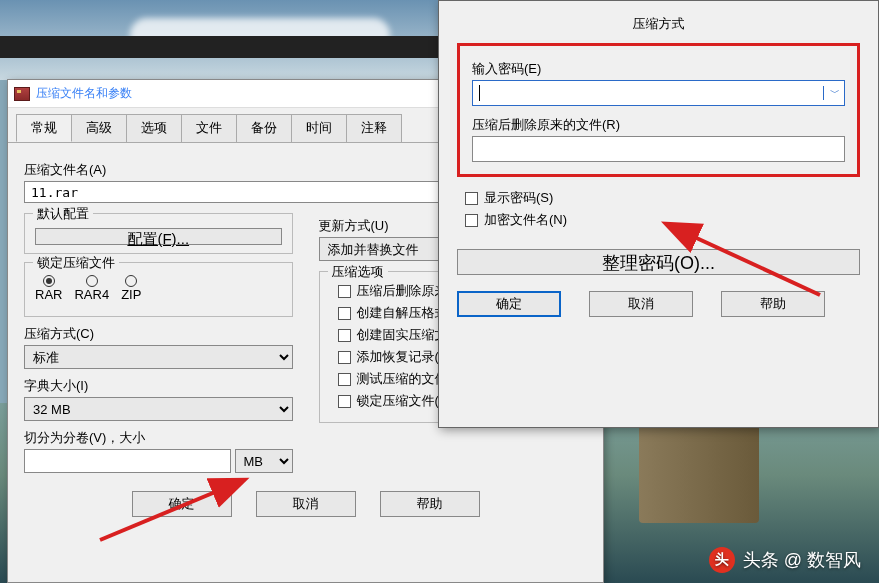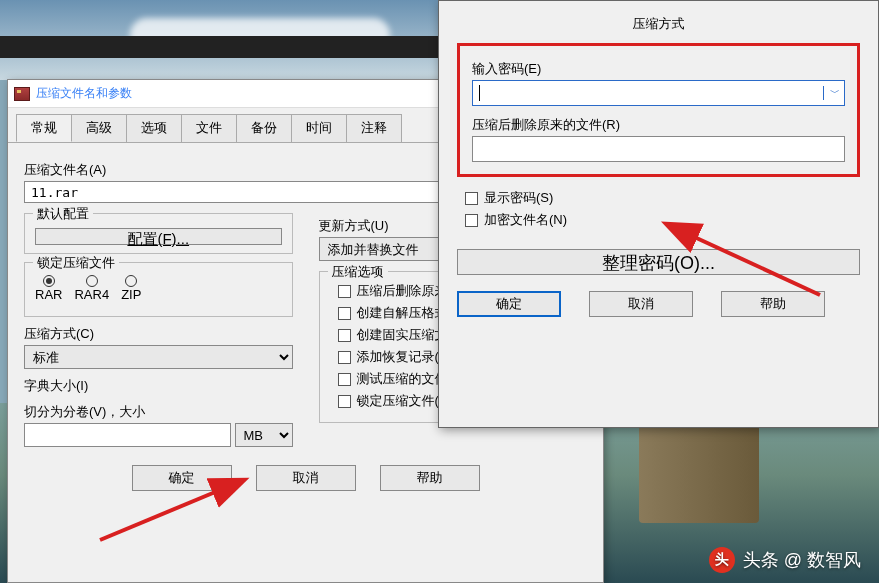--- a/index.html
+++ b/index.html
@@ -107,20 +107,21 @@
               </label>
             <label class="radio">
                 <span class="rcirc"></span>
                 <span>ZIP</span>
               </label>
           </div>
         </div>
         <div class="lbl">压缩方式(C)</div>
         <select class="sel"><option>标准</option></select>
         <div class="lbl" style="margin-top:8px;">字典大小(I)</div>
+        <select class="sel"><option>32 MB</option></select>
         <div class="lbl" style="margin-top:8px;">切分为分卷(V)，大小</div>
         <div class="split">
           <input type="text" class="sel s1" style="background: rgb(255, 255, 255);">
           <select class="sel" style="width:58px;"><option>MB</option></select>
         </div>
       </div>
       <div class="col">
         <div class="lbl">更新方式(U)</div>
         <select class="sel"><option>添加并替换文件</option></select>
         <div class="grpbox" style="margin-top:10px;">

